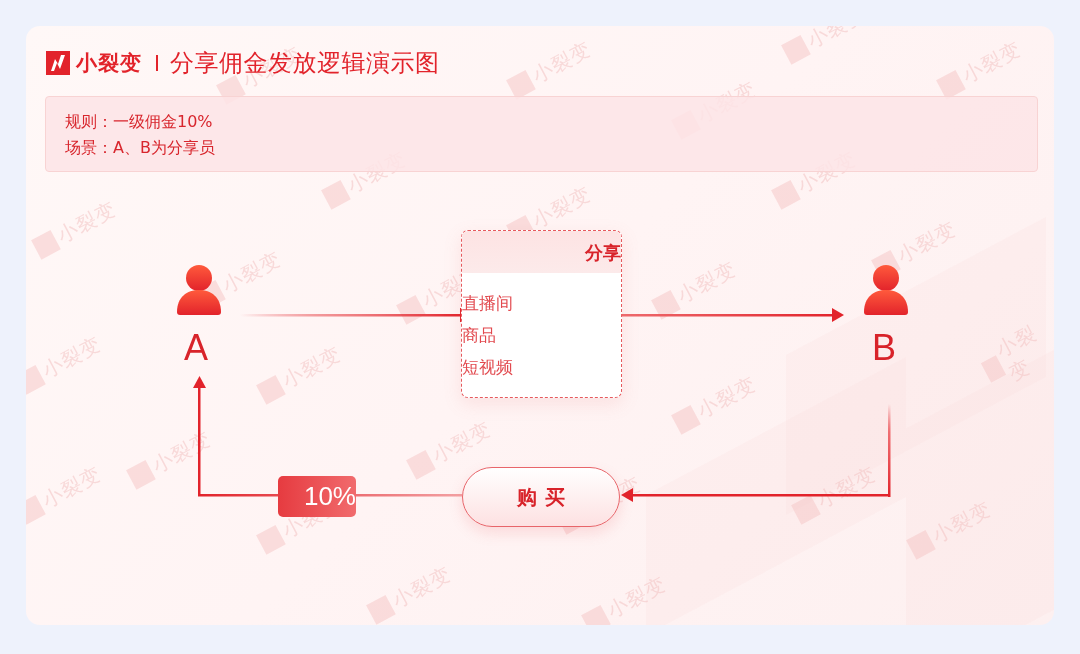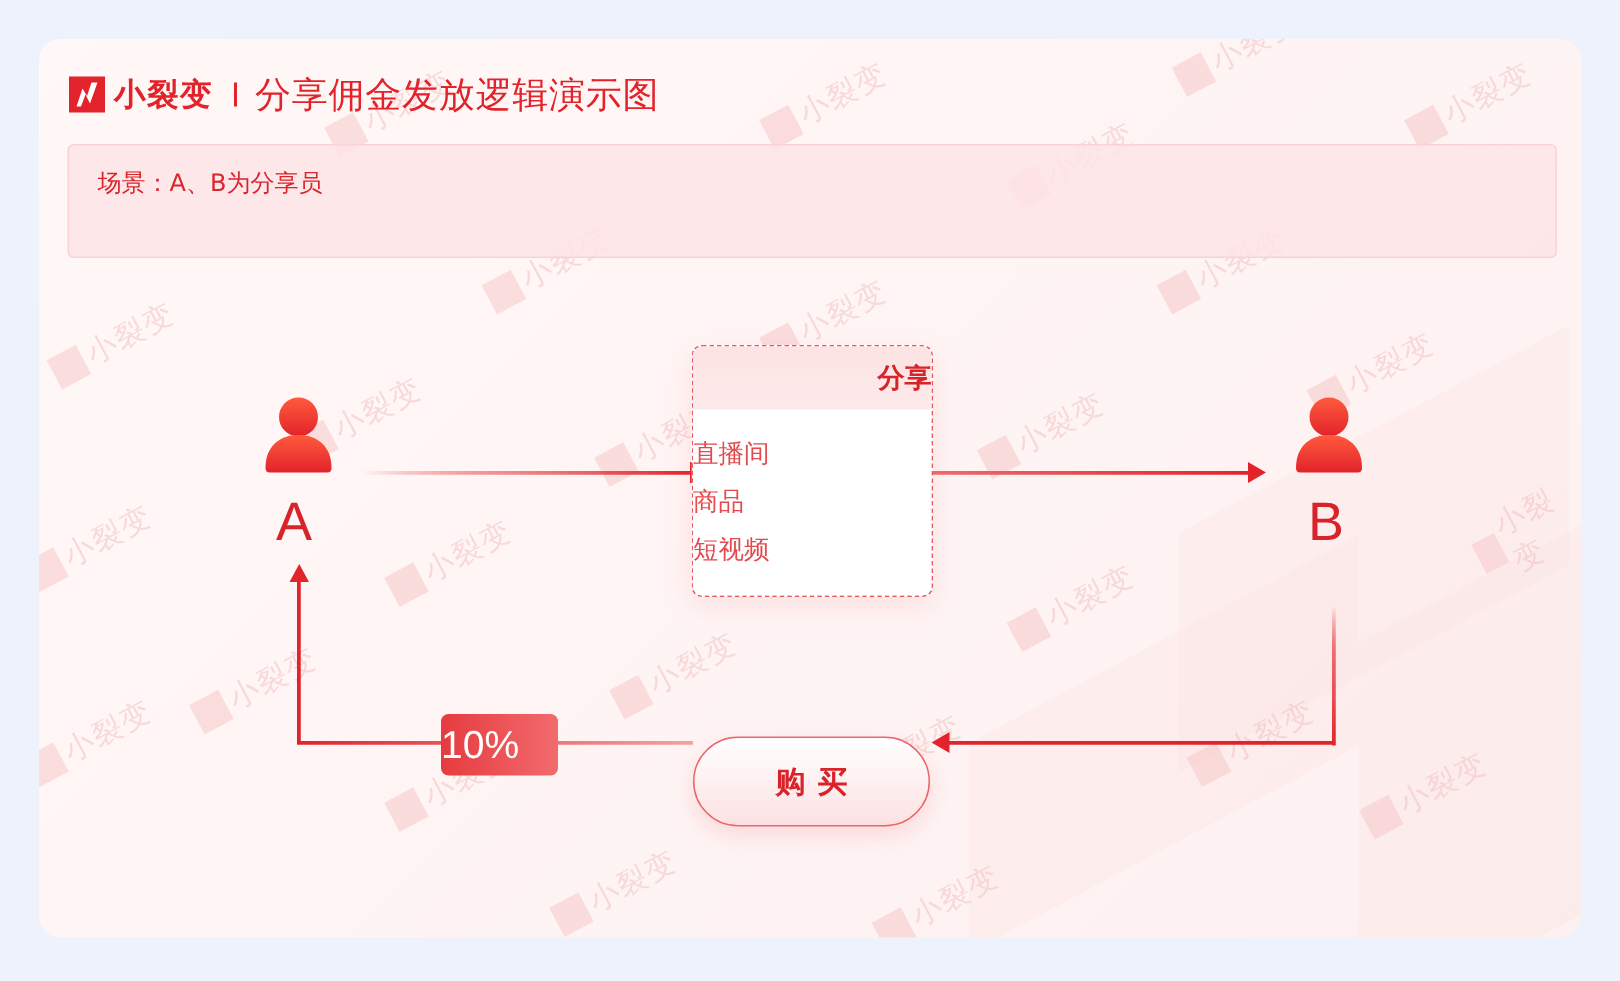--- a/index.html
+++ b/index.html
@@ -58,26 +58,25 @@
   .share-list { padding-top: 14px; text-align: left; }
   .share-list .item { color: #e24a4f; font-size: 17px; line-height: 32px; }
 
   .buy-pill {
     position: absolute; left: 436px; top: 441px; width: 158px; height: 60px; border-radius: 30px;
     border: 1.5px solid #e8656a;
     background: linear-gradient(180deg, #fff 0%, #fde1e2 100%);
     color: #d8232a; font-size: 20px; font-weight: bold; text-align: center; line-height: 58px;
     letter-spacing: 8px; padding-left: 8px;
     box-shadow: 0 6px 14px rgba(232, 100, 105, 0.18);
-    margin-top: 24px;
   }
   .pct-badge {
-    position: absolute; left: 268px; top: 450px; width: 78px; height: 41px; border-radius: 5px;
+    position: absolute; left: 252px; top: 450px; width: 78px; height: 41px; border-radius: 5px;
     background: linear-gradient(90deg, #e63b40, #f16b6d);
-    color: #fff; font-size: 26px; text-align: left; line-height: 41px;
+    color: #fff; font-size: 26px; text-align: right; line-height: 41px;
     font-family: "Liberation Sans", sans-serif;
   }
   svg.flow { position: absolute; left: 0; top: 0; }
 </style>
 </head>
 <body>
 
 <div class="card">
 
   <div class="decor-block" style="left:760px; top:260px; width:260px; height:160px;"></div>
@@ -194,20 +193,21 @@
       <svg width="24" height="24" viewBox="0 0 24 24">
           <path d="M5 20 L9 8 L12 13 L15 4 L19 4 L14 18 L11 12 L8 20 Z" fill="#fff"></path>
         </svg>
     </span>
     <span class="brand">小裂变</span>
     <span class="divider"></span>
     <span class="title">分享佣金发放逻辑演示图</span>
   </div>
 
   <div class="rules">
+    <div class="line">规则：一级佣金10%</div>
     <div class="line">场景：A、B为分享员</div>
   </div>
 
   <svg class="flow" width="1028" height="599">
     <defs>
       <linearGradient id="gA" x1="0" x2="1" y1="0" y2="0">
         <stop offset="0" stop-color="#e2232b" stop-opacity="0"></stop>
         <stop offset="0.35" stop-color="#ea5a5e" stop-opacity="0.6"></stop>
         <stop offset="1" stop-color="#e2232b" stop-opacity="1"></stop>
       </linearGradient>

